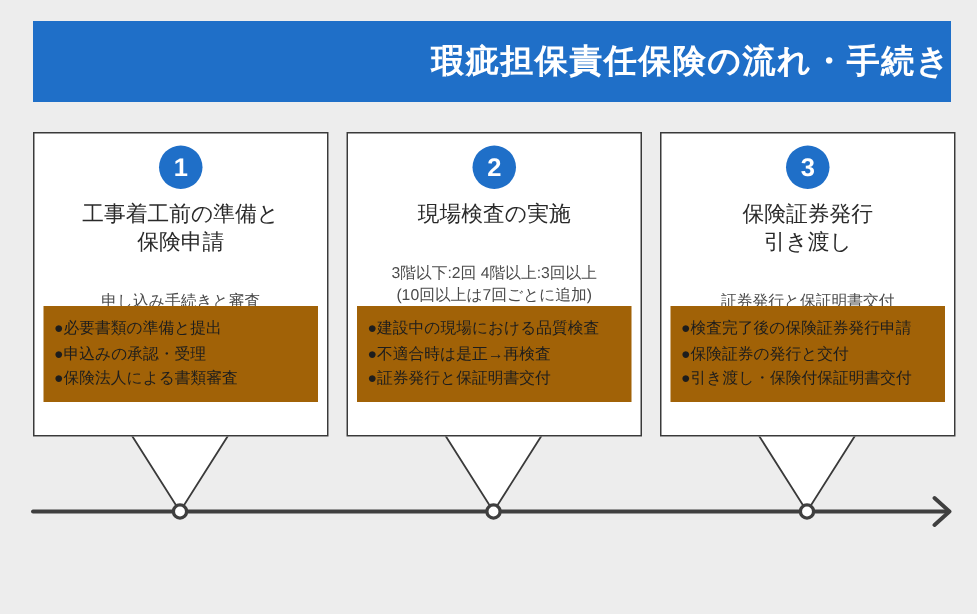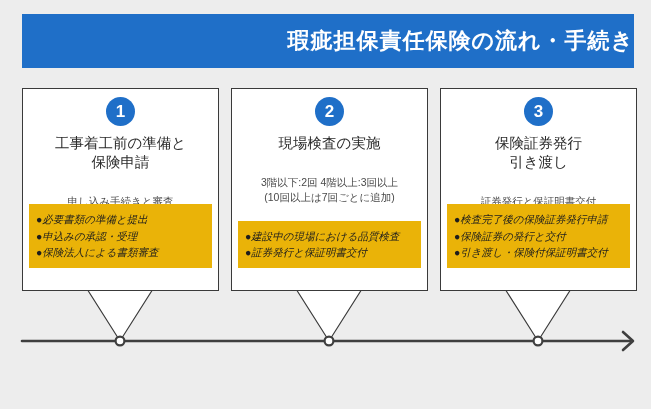--- a/index.html
+++ b/index.html
@@ -104,24 +104,23 @@
     line-height: 1.38;
     white-space: pre-line;
     padding: 0 4px;
   }
 
   .bullet-panel {
     position: absolute;
     left: 6px;
     right: 6px;
     bottom: 22px;
-    background: #eab308;
+    background: #a16207;
     padding: 7px 6px 7px 7px;
     box-sizing: border-box;
-    font-style: italic;
   }
   .bullet-row {
     font-size: 10.5px;
     color: #1d1d1d;
     line-height: 1.58;
     white-space: nowrap;
   }
 
   
   .pointer-svg {
@@ -178,20 +177,21 @@
   </div>
 
   <div class="card" id="card-2">
     <div class="card-inner">
       <div class="badge">2</div>
       <div class="card-title">現場検査の実施</div>
       <div class="card-subtitle">3階以下:2回  4階以上:3回以上
 (10回以上は7回ごとに追加)</div>
       <div class="bullet-panel">
         <div class="bullet-row">●建設中の現場における品質検査</div>
+        <div class="bullet-row">●不適合時は是正→再検査</div>
         <div class="bullet-row">●証券発行と保証明書交付</div>
       </div>
     </div>
   </div>
 
   <div class="card" id="card-3">
     <div class="card-inner">
       <div class="badge">3</div>
       <div class="card-title">保険証券発行
 引き渡し</div>

